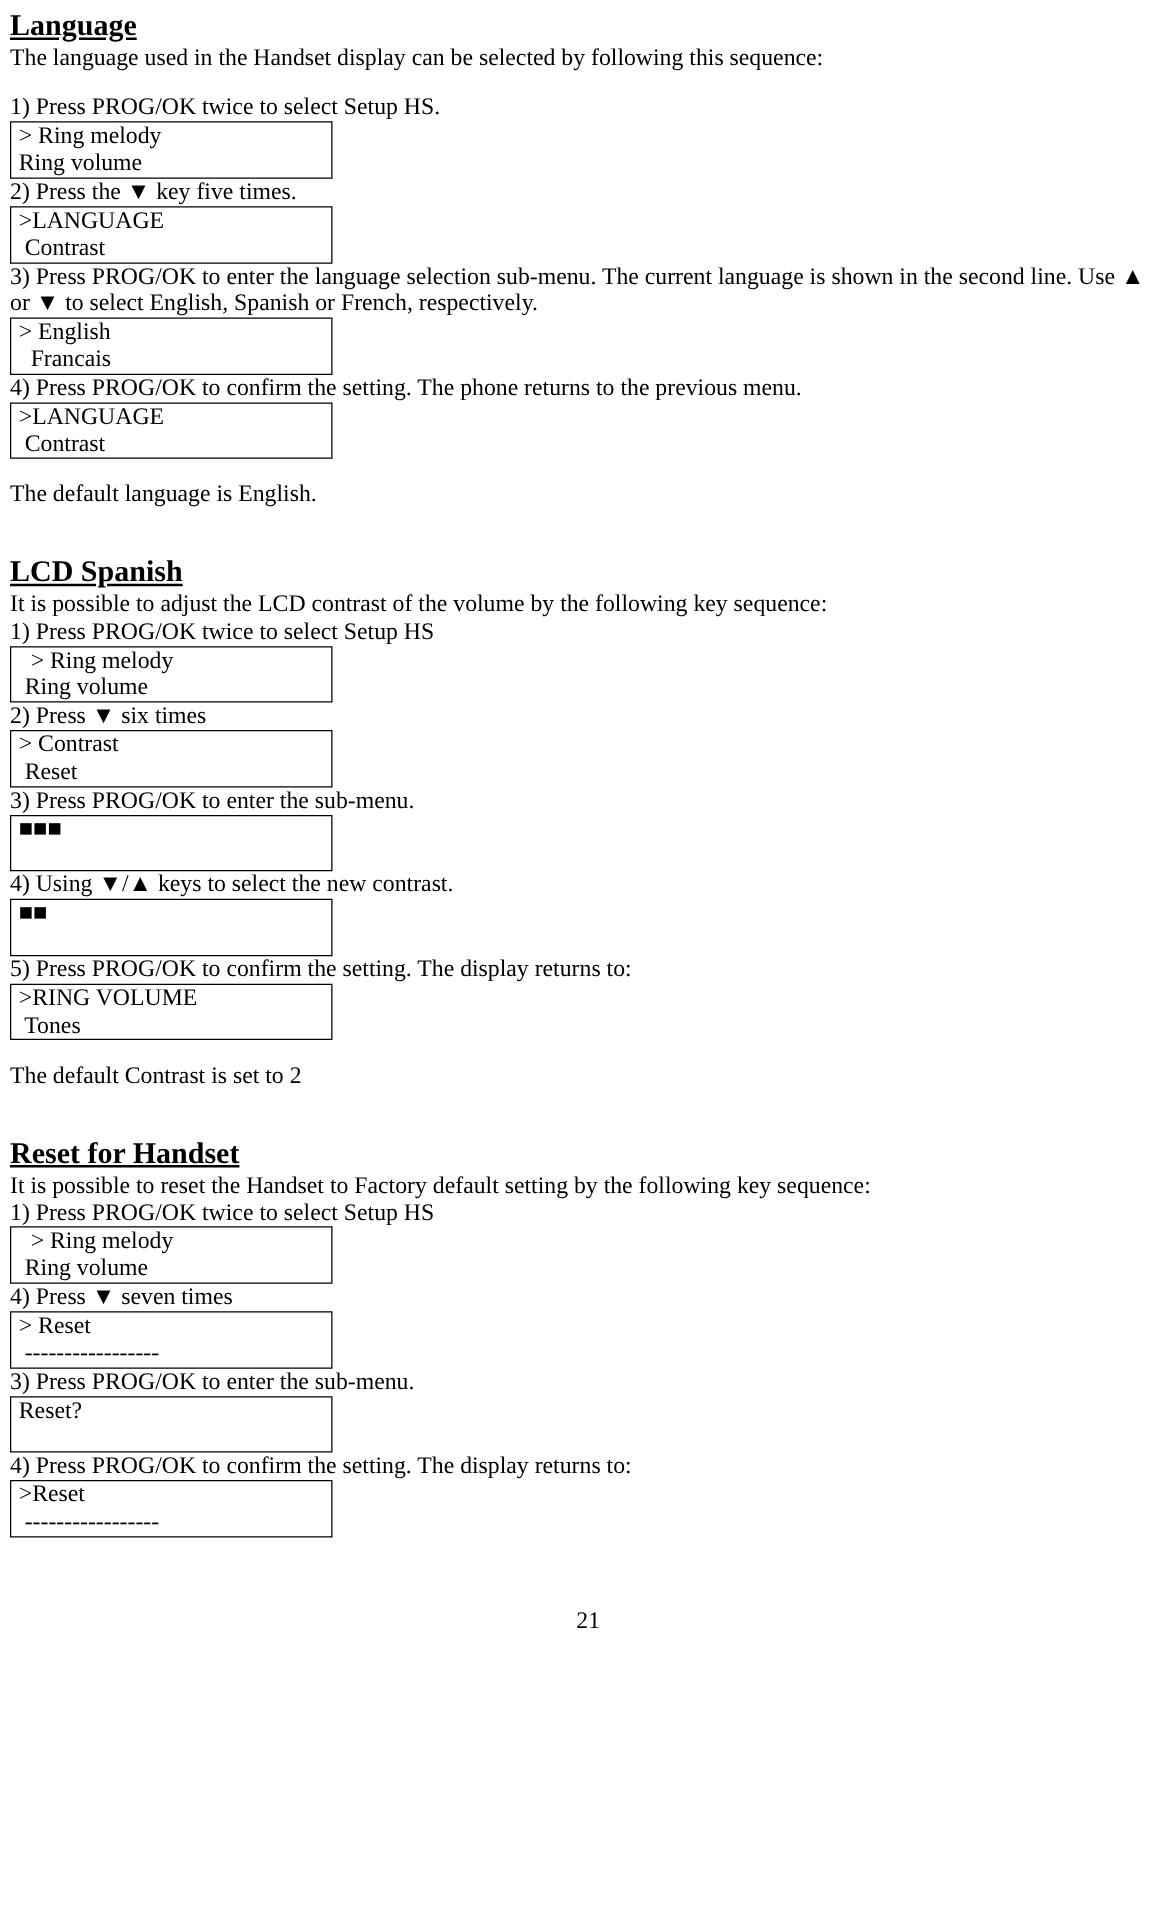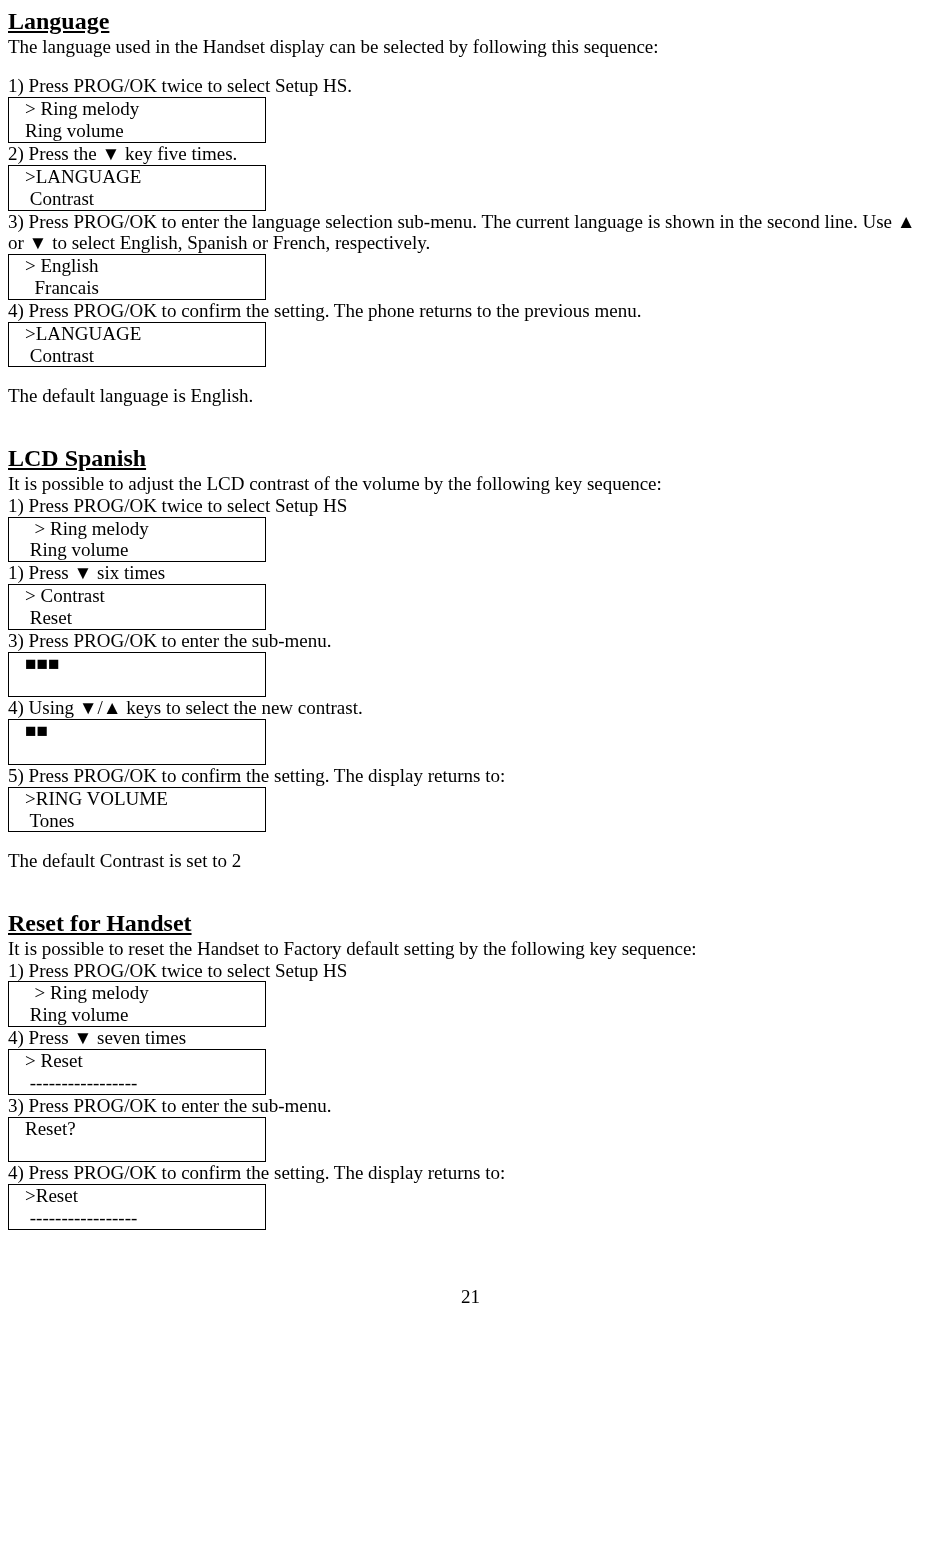--- a/index.html
+++ b/index.html
@@ -19,21 +19,21 @@
   }
   .section-title + p, .section-title + div {
     margin-top: 0;
   }
   p {
     margin: 0;
   }
   .box {
     border: 1px solid #000;
     width: 258px;
-    padding: 0 16px;
+    padding: 0 6px;
     margin-top: 0px;
     margin-bottom: 0px;
     box-sizing: border-box;
   }
   .box .line {
     white-space: pre;
   }
   .bold {
     font-weight: normal;
   }
@@ -97,21 +97,21 @@
 <p>It is possible to adjust the LCD contrast of the volume by the following key sequence:</p>
 
 <p>
   <span>1) Press </span><span class="bold">PROG/OK</span><span> twice to select </span><span class="bold">Setup HS</span>
 </p>
 <div class="box">
   <div class="line">  &gt; Ring melody</div>
   <div class="line"> Ring volume</div>
 </div>
 
-<p>1) Press ▼ six times</p>
+<p>2) Press ▼ six times</p>
 <div class="box">
   <div class="line bold">&gt; Contrast</div>
   <div class="line"> Reset</div>
 </div>
 
 <p>
   <span>3) Press </span><span class="bold">PROG/OK</span><span> to enter the sub-menu.</span>
 </p>
 <div class="box">
   <div class="line">■■■</div>

